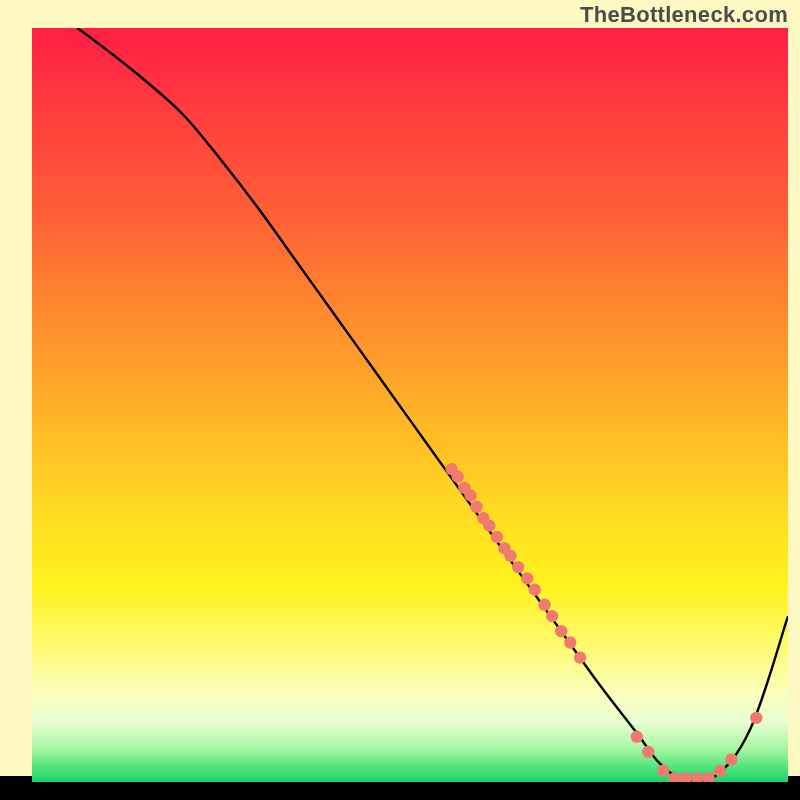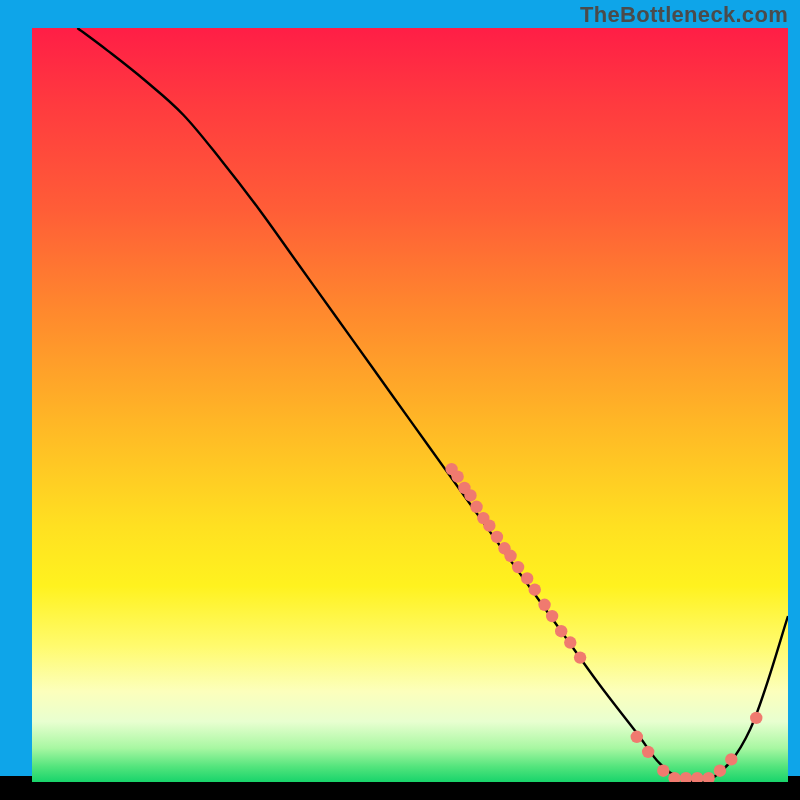--- a/index.html
+++ b/index.html
@@ -8,21 +8,21 @@
     width: 800px;
     height: 800px;
     background: #000000;
     font-family: Arial, Helvetica, sans-serif;
     overflow: hidden;
   }
   .frame {
     position: relative;
     width: 800px;
     height: 776px;
-    background: #0ea5e9;
+    background: #fef9c3;
   }
   .watermark {
     position: absolute;
     top: 2px;
     right: 12px;
     color: #4b4b4b;
     font-size: 22px;
     font-weight: bold;
     letter-spacing: 0.3px;
   }

